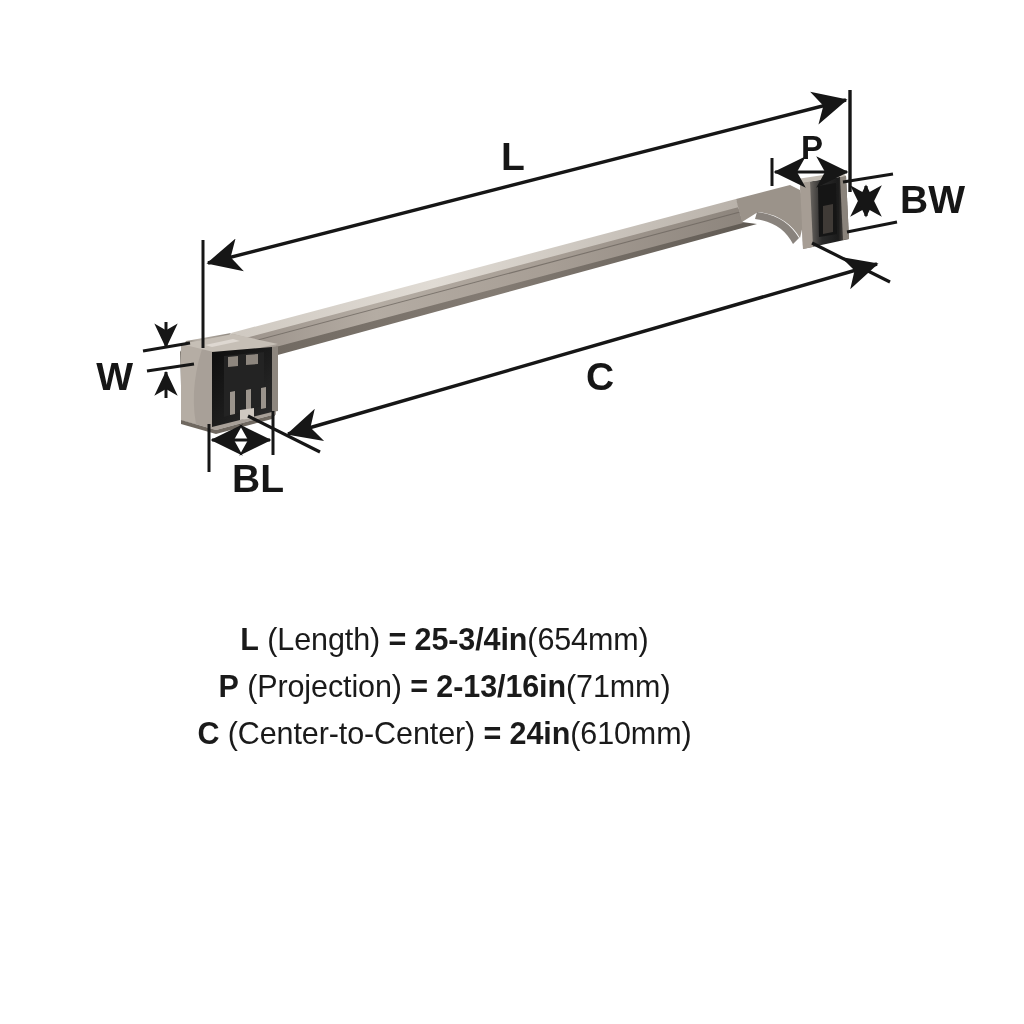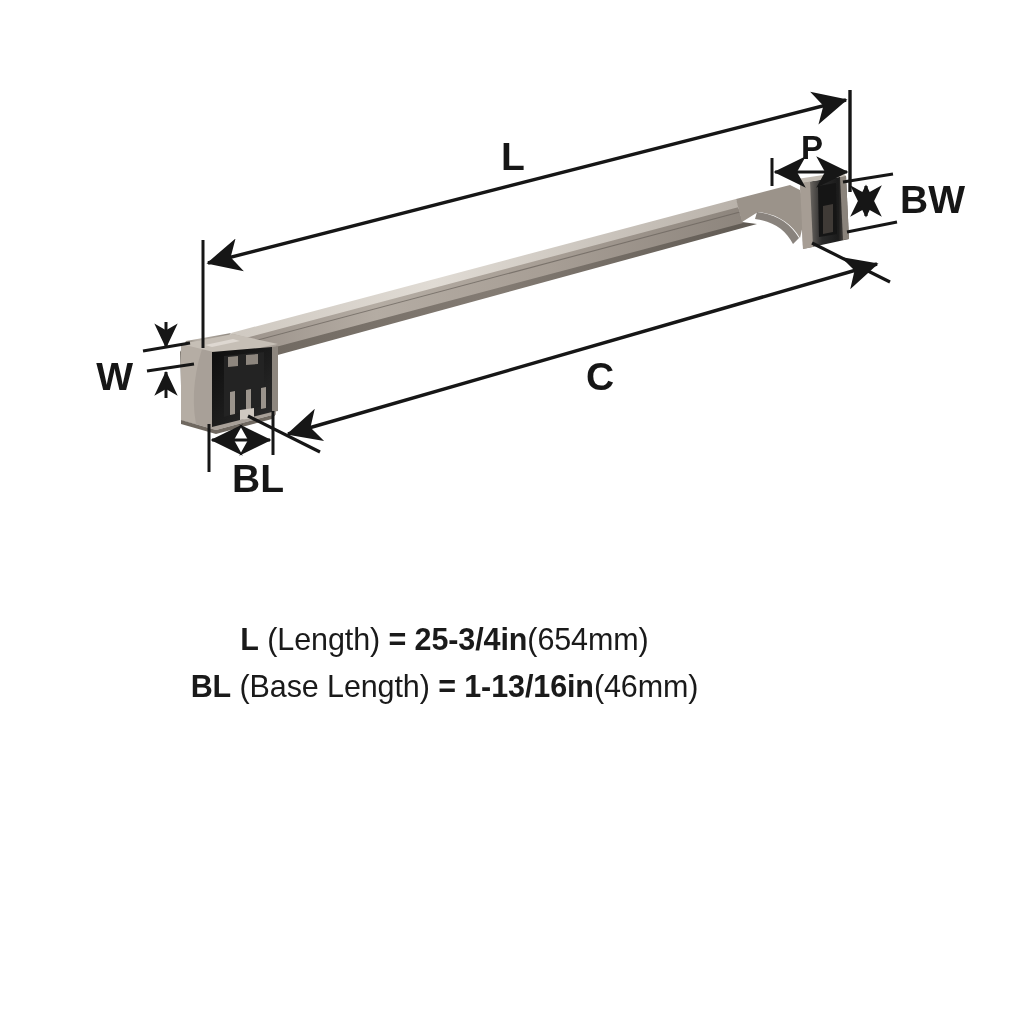--- a/index.html
+++ b/index.html
@@ -215,18 +215,24 @@
 </div>
 
 <div id="spec-list">
   <div class="spec-row">
     <span class="spec-key">L</span>
     <span class="spec-name">(Length)</span>
     <span class="spec-eq">=</span>
     <span class="spec-imperial">25-3/4in</span><span class="spec-metric">(654mm)</span>
   </div>
   <div class="spec-row">
-    <span class="spec-key">BL</span>
-    <span class="spec-name">(Base Length)</span>
+    <span class="spec-key">P</span>
+    <span class="spec-name">(Projection)</span>
     <span class="spec-eq">=</span>
-    <span class="spec-imperial">1-13/16in</span><span class="spec-metric">(46mm)</span>
+    <span class="spec-imperial">2-13/16in</span><span class="spec-metric">(71mm)</span>
+  </div>
+  <div class="spec-row">
+    <span class="spec-key">C</span>
+    <span class="spec-name">(Center-to-Center)</span>
+    <span class="spec-eq">=</span>
+    <span class="spec-imperial">24in</span><span class="spec-metric">(610mm)</span>
   </div>
 </div>
 
 </body></html>

